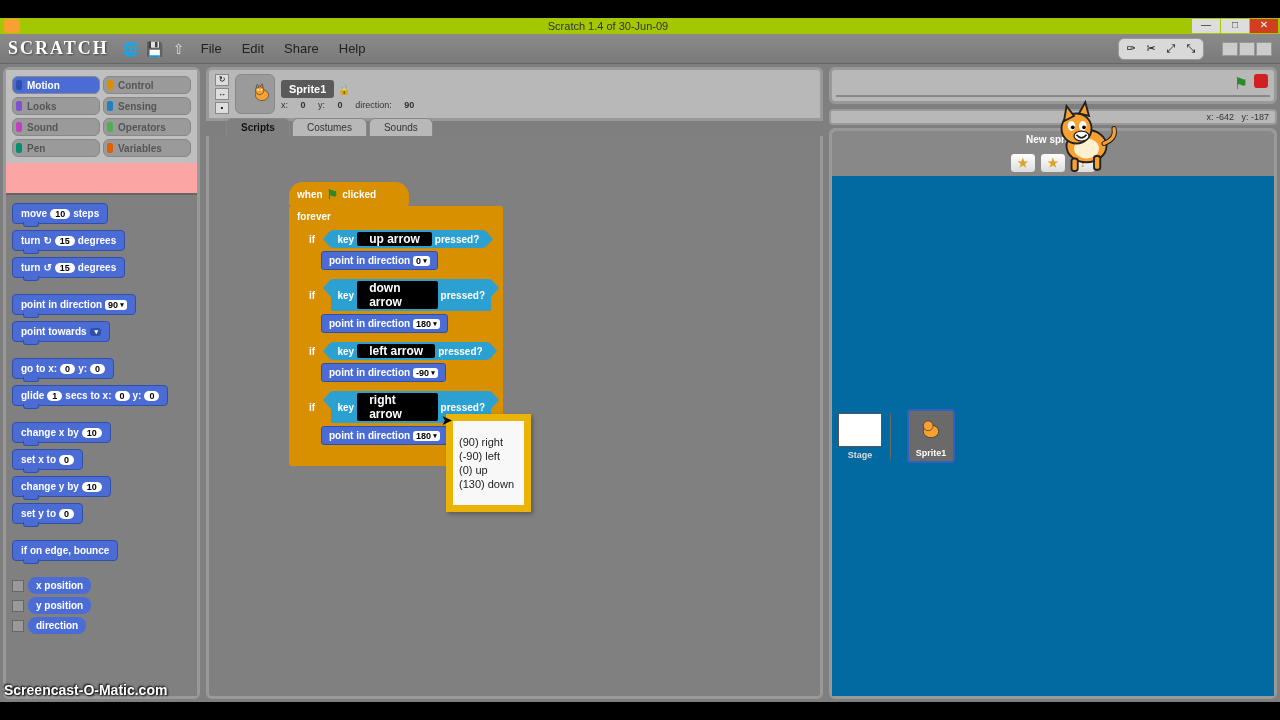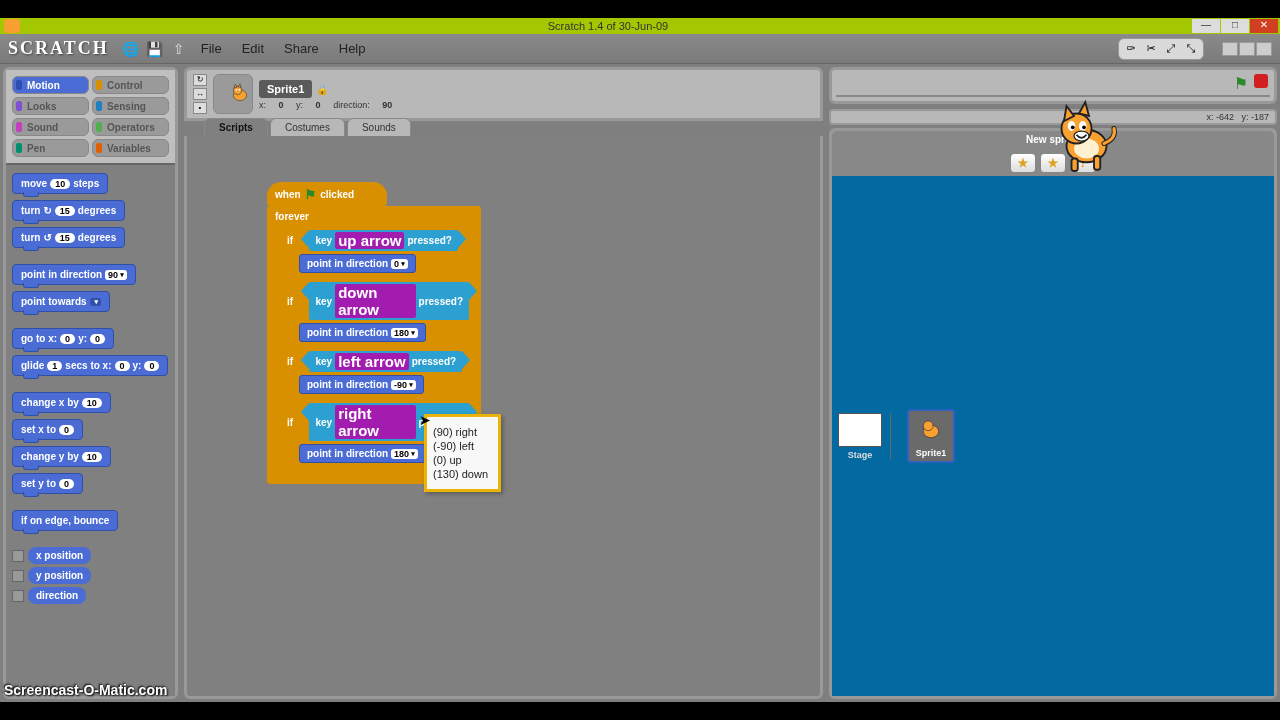--- a/index.html
+++ b/index.html
@@ -16,21 +16,21 @@
 .logo { font-family: Liberation Serif, serif; font-size: 18px; letter-spacing: 2px; color: #fff; text-shadow: 1px 1px 2px #444; margin-right: 6px; font-weight: bold; }
 .menubar-icon { width: 16px; height: 16px; display: inline-flex; align-items: center; justify-content: center; color: #ddd; cursor: pointer; font-size: 14px; }
 .menubar .menuitem { color: #222; font-size: 13px; padding: 2px 6px; cursor: pointer; }
 .menubar .spacer { flex: 1; }
 .toolbar-right { display: flex; gap: 0; background: #d9d9d9; border: 1px solid #999; border-radius: 6px; padding: 2px; }
 .toolbar-right .tb { width: 16px; height: 16px; margin: 0 2px; display: flex; align-items: center; justify-content: center; font-size: 11px; cursor: pointer; }
 .viewbtns { display: flex; gap: 1px; margin-left: 10px; }
 .viewbtn { width: 16px; height: 14px; background: #ccc; border: 1px solid #999; cursor: pointer; }
 
 .main { flex: 1; display: flex; background: #7f7f7f; overflow: hidden; }
-.palette { width: 175px; background: #fde047; border: 3px solid #999; border-radius: 6px; margin: 3px; display: flex; flex-direction: column; }
+.palette { width: 197px; background: #fca5a5; border: 3px solid #999; border-radius: 6px; margin: 3px; display: flex; flex-direction: column; gap: 30px; }
 .categories { display: grid; grid-template-columns: 1fr 1fr; gap: 3px; padding: 6px; background: #bfbfbf; }
 .cat { height: 18px; border-radius: 6px; font-size: 10px; font-weight: bold; color: #fff; display: flex; align-items: center; padding-left: 14px; position: relative; cursor: pointer; background: #9a9a9a; border: 1px solid #888; }
 .cat::before { content: ''; position: absolute; left: 3px; top: 3px; bottom: 3px; width: 6px; border-radius: 2px; }
 .cat.motion { background: #4a6cd4; }
 .cat.motion::before { background: #2d4fb0; }
 .cat.control::before { background: #d89000; }
 .cat.looks::before { background: #8050d0; }
 .cat.sensing::before { background: #2080c0; }
 .cat.sound::before { background: #c040c0; }
 .cat.operators::before { background: #50b050; }
@@ -69,25 +69,25 @@
 .hat { background: #d89000; width: 120px; height: 24px; border-radius: 14px 14px 3px 3px; color: #fff; font-size: 10px; font-weight: bold; display: flex; align-items: center; padding: 0 8px; gap: 4px; }
 .flag-icon { color: #2a8a2a; font-size: 13px; }
 .forever { background: #d89000; border-radius: 3px; padding: 3px 6px 16px 6px; color: #fff; font-size: 10px; font-weight: bold; width: 214px; }
 .forever > .lbl { padding: 2px 0 4px 2px; }
 .ifblk { background: #d89000; border-radius: 3px; margin-left: 8px; margin-bottom: 2px; padding: 3px 6px 3px 6px; }
 .ifrow { display: flex; align-items: center; gap: 4px; color: #fff; font-size: 10px; font-weight: bold; padding: 1px 0; }
 .hex { background: #2ca0d0; padding: 2px 6px; color: #fff; font-size: 10px; font-weight: bold; display: inline-flex; align-items: center; gap: 3px; position: relative; border-radius: 2px; }
 .hex::before, .hex::after { content: ''; position: absolute; top: 0; width: 0; height: 0; border-top: 9px solid transparent; border-bottom: 9px solid transparent; }
 .hex::before { left: -8px; border-right: 8px solid #2ca0d0; }
 .hex::after { right: -8px; border-left: 8px solid #2ca0d0; }
-.hex .dd { background: #a21caf; color: #fff; border-radius: 2px; padding: 0 3px; font-size: 15px; }
+.hex .dd { background: #000000; color: #fff; border-radius: 2px; padding: 0 12px; font-size: 12px; }
 .inner { margin-left: 12px; margin-top: 2px; }
 .mblock { background: #4a6cd4; color: #fff; font-size: 10px; font-weight: bold; padding: 3px 7px; border-radius: 3px; display: inline-flex; align-items: center; gap: 3px; border: 1px solid #3050a8; }
 
-.dropdown-menu { position: absolute; background: #f8f8f8; border: 3px solid #eab308; font-size: 11px; color: #222; padding: 8px 0; box-shadow: 2px 2px 4px rgba(0,0,0,0.3); }
+.dropdown-menu { position: absolute; background: #f8f8f8; border: 7px solid #eab308; font-size: 11px; color: #222; padding: 14px 0; box-shadow: 2px 2px 4px rgba(0,0,0,0.3); }
 .dropdown-menu div { padding: 1px 10px 1px 6px; cursor: pointer; white-space: nowrap; }
 
 .right { width: 448px; display: flex; flex-direction: column; margin: 3px; gap: 3px; }
 .stage-wrap { background: #b8b8b8; border: 3px solid #999; border-radius: 6px; padding: 4px; display: flex; flex-direction: column; }
 .stage-ctrl { display: flex; justify-content: flex-end; gap: 6px; padding: 0 2px 2px 0; }
 .green-flag { color: #2a8a2a; font-size: 16px; cursor: pointer; }
 .stop-sign { width: 14px; height: 14px; background: #d02020; border-radius: 3px; cursor: pointer; }
 .stage { background: #fff; flex: 1; height: 344px; position: relative; border: 1px solid #888; }
 .cat-sprite { position: absolute; left: 48%; top: 38%; font-size: 64px; }
 .stage-coords { background: #b8b8b8; font-size: 9px; color: #333; text-align: right; padding: 1px 6px; border: 2px solid #999; border-radius: 4px; margin-top: 2px; }

